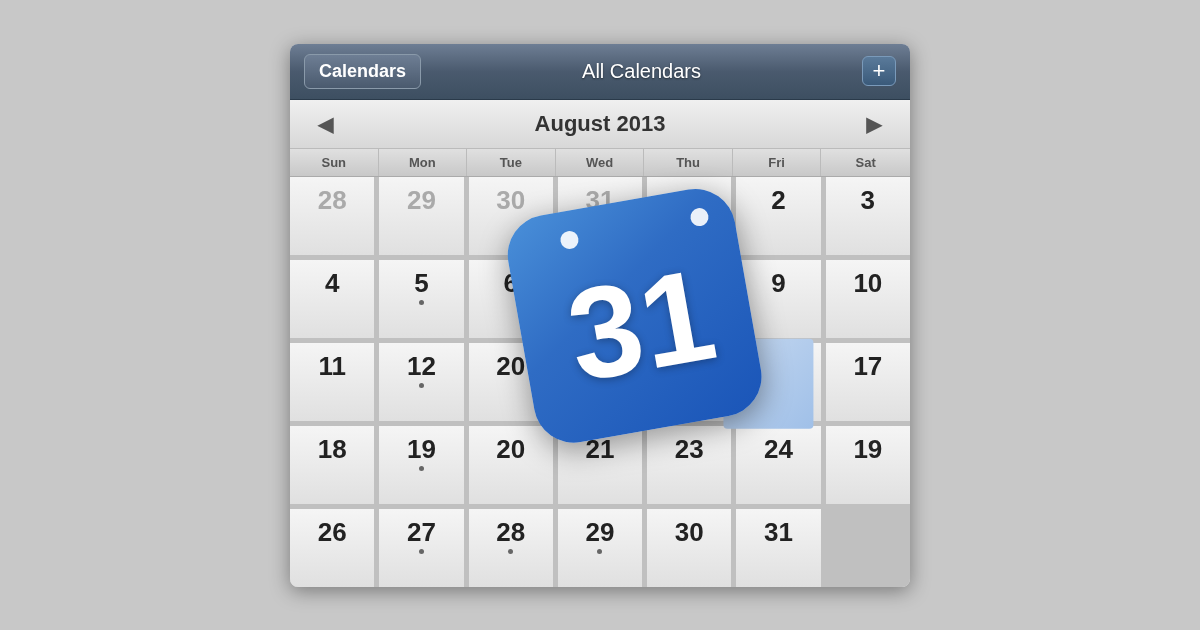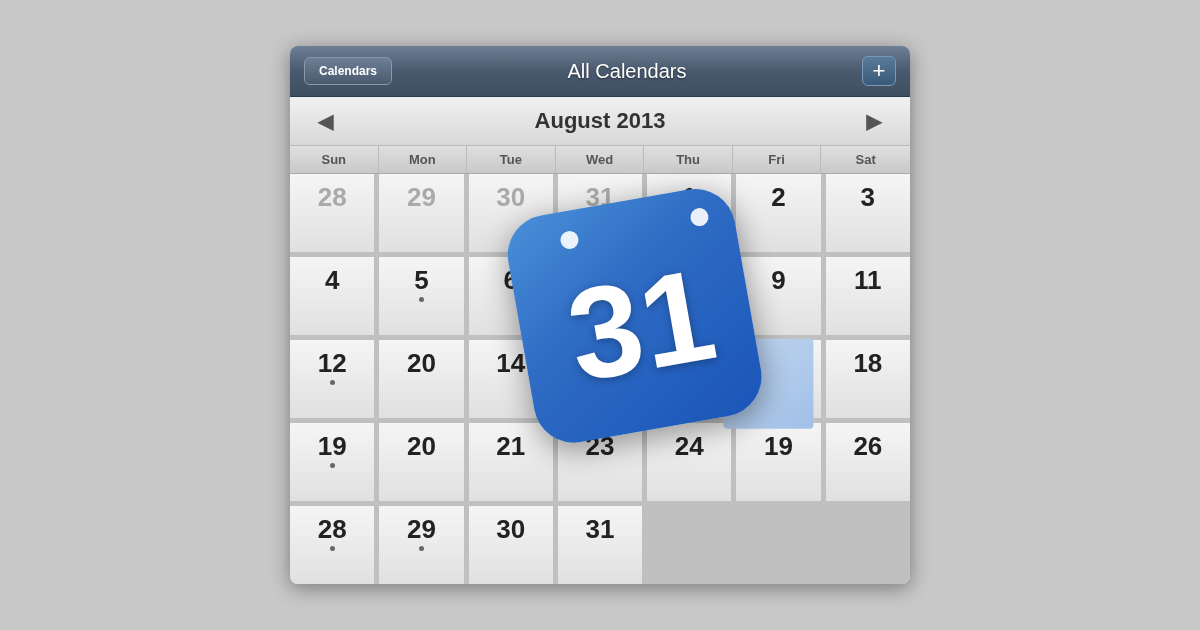--- a/index.html
+++ b/index.html
@@ -31,21 +31,21 @@
       justify-content: space-between;
       border-bottom: 1px solid #2a3a4a;
     }
 
     .nav-button {
       background: linear-gradient(180deg, #6e7e94 0%, #4a5a6e 100%);
       border: 1px solid #8a9aaa;
       border-radius: 6px;
       padding: 6px 14px;
       color: #fff;
-      font-size: 12px;
+      font-size: 18px;
       font-weight: 600;
       cursor: pointer;
     }
 
     .nav-title {
       color: #fff;
       font-size: 20px;
       font-weight: 400;
       text-shadow: 0 1px 2px rgba(0,0,0,0.5);
     }
@@ -287,20 +287,23 @@
       <div class="cal-cell">
         <span class="cal-day">7</span>
       </div>
       <div class="cal-cell">
         <span class="cal-day">8</span>
       </div>
       <div class="cal-cell">
         <span class="cal-day">9</span>
       </div>
       <div class="cal-cell">
+        <span class="cal-day">10</span>
+      </div>
+      <div class="cal-cell">
         <span class="cal-day">11</span>
       </div>
       <div class="cal-cell">
         <span class="cal-day">12</span>
         <div class="dot"></div>
       </div>
       <div class="cal-cell">
         <span class="cal-day">20</span>
       </div>
       <div class="cal-cell">
@@ -332,20 +335,24 @@
         <span class="cal-day">23</span>
       </div>
       <div class="cal-cell">
         <span class="cal-day">24</span>
       </div>
       <div class="cal-cell">
         <span class="cal-day">19</span>
       </div>
       <div class="cal-cell">
         <span class="cal-day">26</span>
+      </div>
+      <div class="cal-cell">
+        <span class="cal-day">27</span>
+        <div class="dot"></div>
       </div>
       <div class="cal-cell">
         <span class="cal-day">28</span>
         <div class="dot"></div>
       </div>
       <div class="cal-cell">
         <span class="cal-day">29</span>
         <div class="dot"></div>
       </div>
       <div class="cal-cell">

